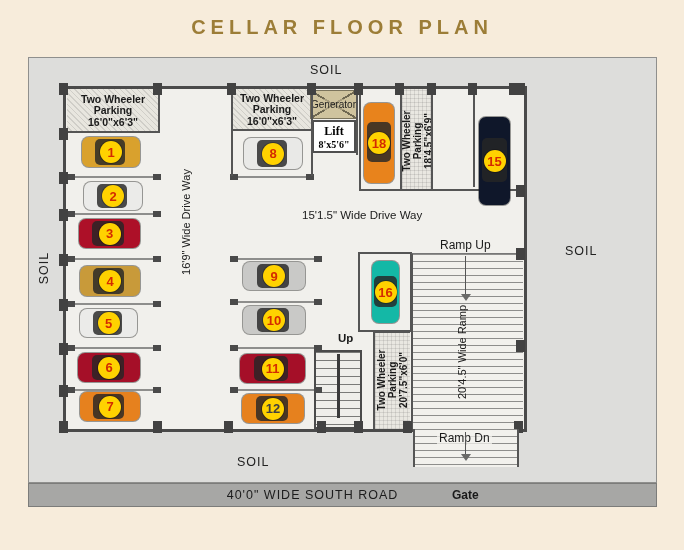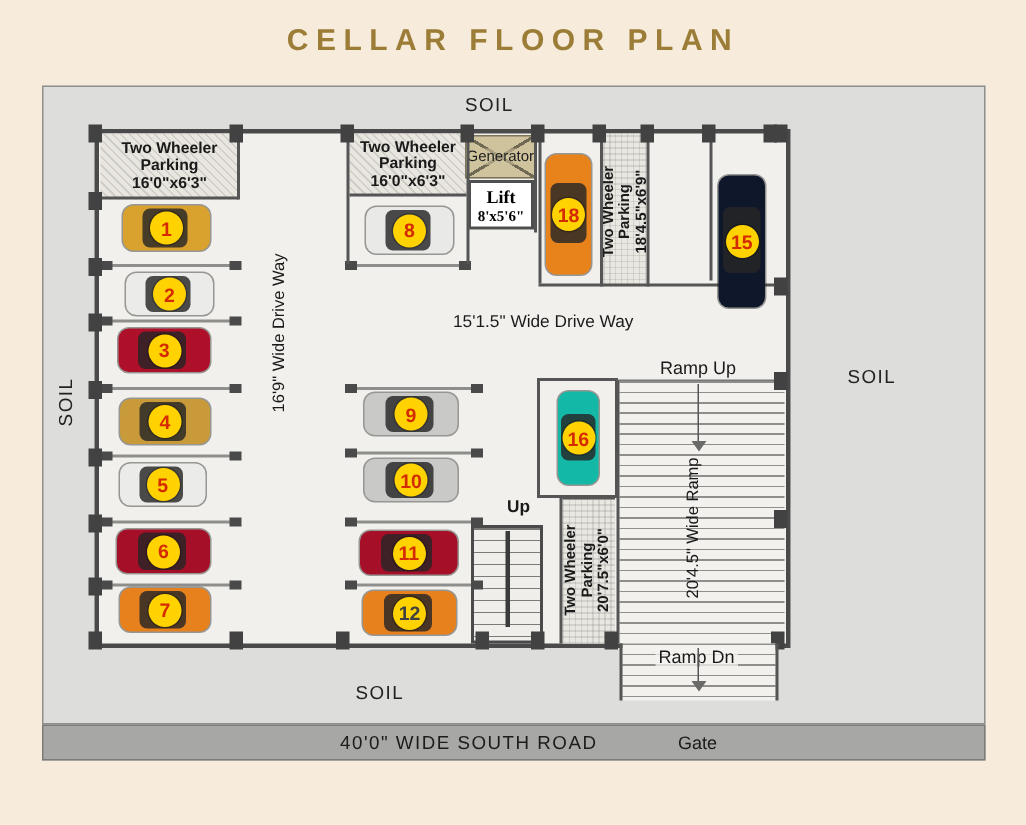--- a/index.html
+++ b/index.html
@@ -102,21 +102,21 @@
 
   <div class="abs" style="left:358px;top:252px;width:54px;height:80px;border:2px solid #555;box-sizing:border-box;"></div>
 
   <div class="abs ramp" style="left:411px;top:253px;width:112px;height:176px;border-left:2px solid #555;border-top:1px solid #777;box-sizing:border-box;"></div>
 
   <div class="abs ramp" style="left:413px;top:429px;width:106px;height:38px;border-left:2px solid #555;border-right:2px solid #555;box-sizing:border-box;z-index:3;"></div>
 
   <div class="abs vtext" style="left:462px;top:352px;">20'4.5" Wide Ramp</div>
   <div class="abs small-label" style="left:438px;top:238px;background:transparent;">Ramp Up</div>
   <div class="abs small-label" style="left:437px;top:431px;z-index:4;">Ramp Dn</div>
-  <div class="abs small-label" style="left:450px;top:488px;z-index:4;font-weight:400;background:transparent;">Gate</div>
+  <div class="abs small-label" style="left:450px;top:488px;z-index:4;font-weight:700;background:transparent;">Gate</div>
 
   <div class="abs arrowline" style="left:465px;top:256px;height:38px;"></div>
   <div class="abs arrowhead" style="left:461px;top:294px;"></div>
   <div class="abs arrowline" style="left:465px;top:432px;height:22px;z-index:4;"></div>
   <div class="abs arrowhead" style="left:461px;top:454px;z-index:4;"></div>
 
   <div class="abs vtext" style="left:186px;top:222px;">16'9" Wide Drive Way</div>
   <div class="abs dwlabel" style="left:302px;top:209px;">15'1.5" Wide Drive Way</div>
 
 <div class="hdiv" style="left: 68px; top: 176px; width: 92px;"></div>

